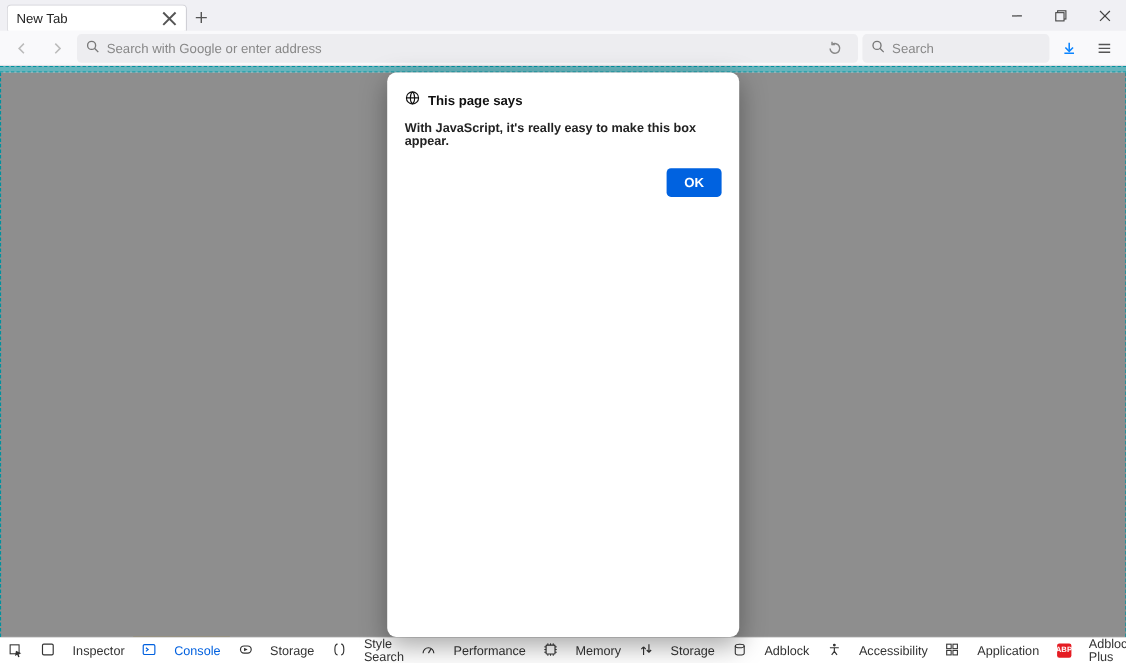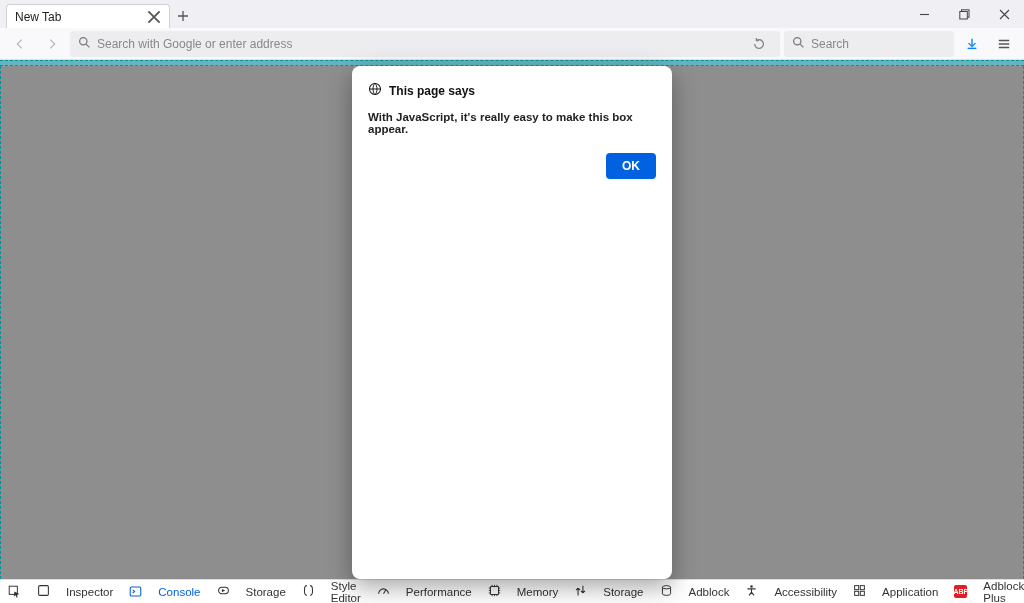--- a/index.html
+++ b/index.html
@@ -183,21 +183,21 @@
     <span><svg viewBox="0 0 16 16">
           <rect x="2" y="4" width="12" height="8" rx="4" fill="none" stroke="#333" stroke-width="1.3"></rect>
           <path d="M6 6 L10 8 L6 10 Z" fill="#333"></path>
         </svg></span>
     <span>Storage</span>
   </div>
   <div class="panel">
     <span><svg viewBox="0 0 16 16">
           <path d="M6 2 C3 2 3 6 3 8 C3 10 3 14 6 14 M10 2 C13 2 13 6 13 8 C13 10 13 14 10 14" fill="none" stroke="#333" stroke-width="1.3"></path>
         </svg></span>
-    <span>Style Editor</span>
+    <span>Style Search</span>
   </div>
   <div class="panel">
     <span><svg viewBox="0 0 16 16">
           <path d="M2 12 A6 6 0 0 1 14 12" fill="none" stroke="#333" stroke-width="1.3"></path>
           <path d="M8 12 L11 7" stroke="#333" stroke-width="1.3"></path>
         </svg></span>
     <span>Performance</span>
   </div>
   <div class="panel">
     <span><svg viewBox="0 0 16 16">

